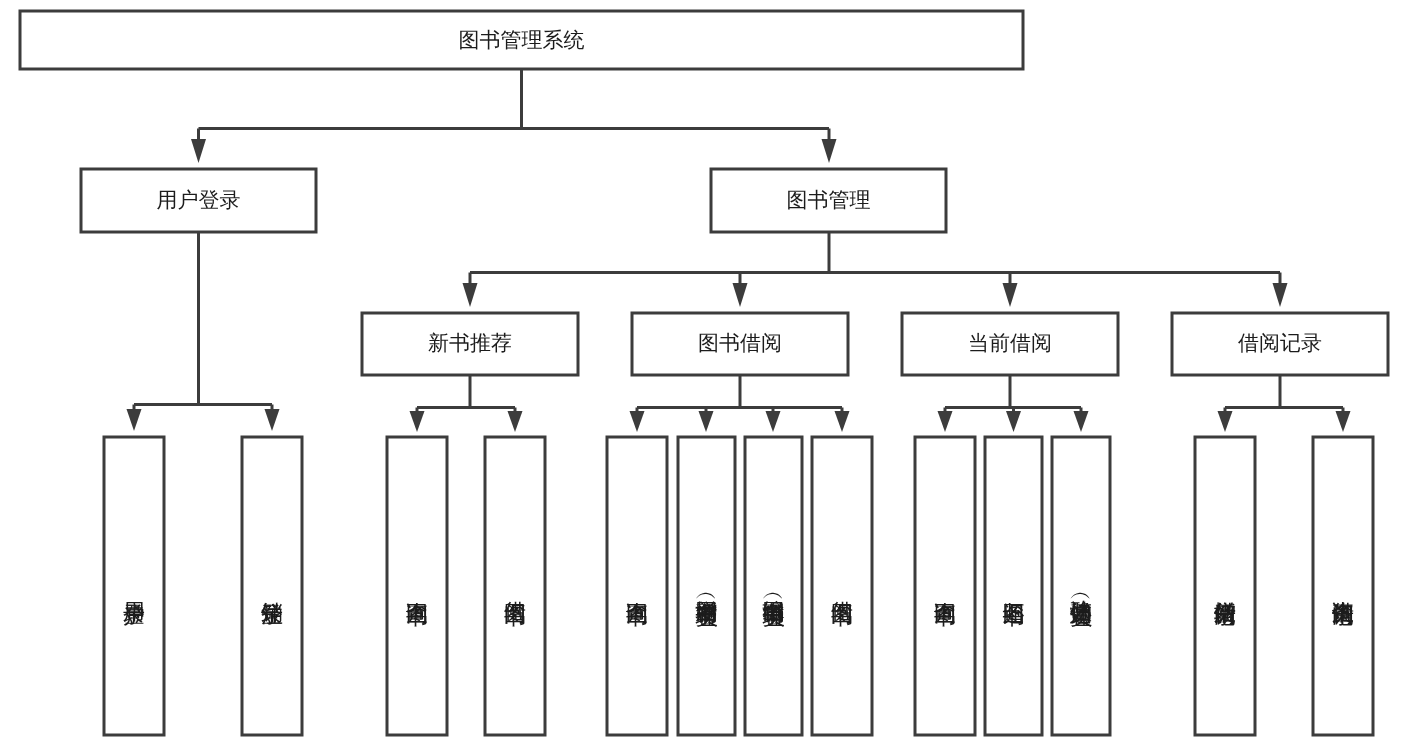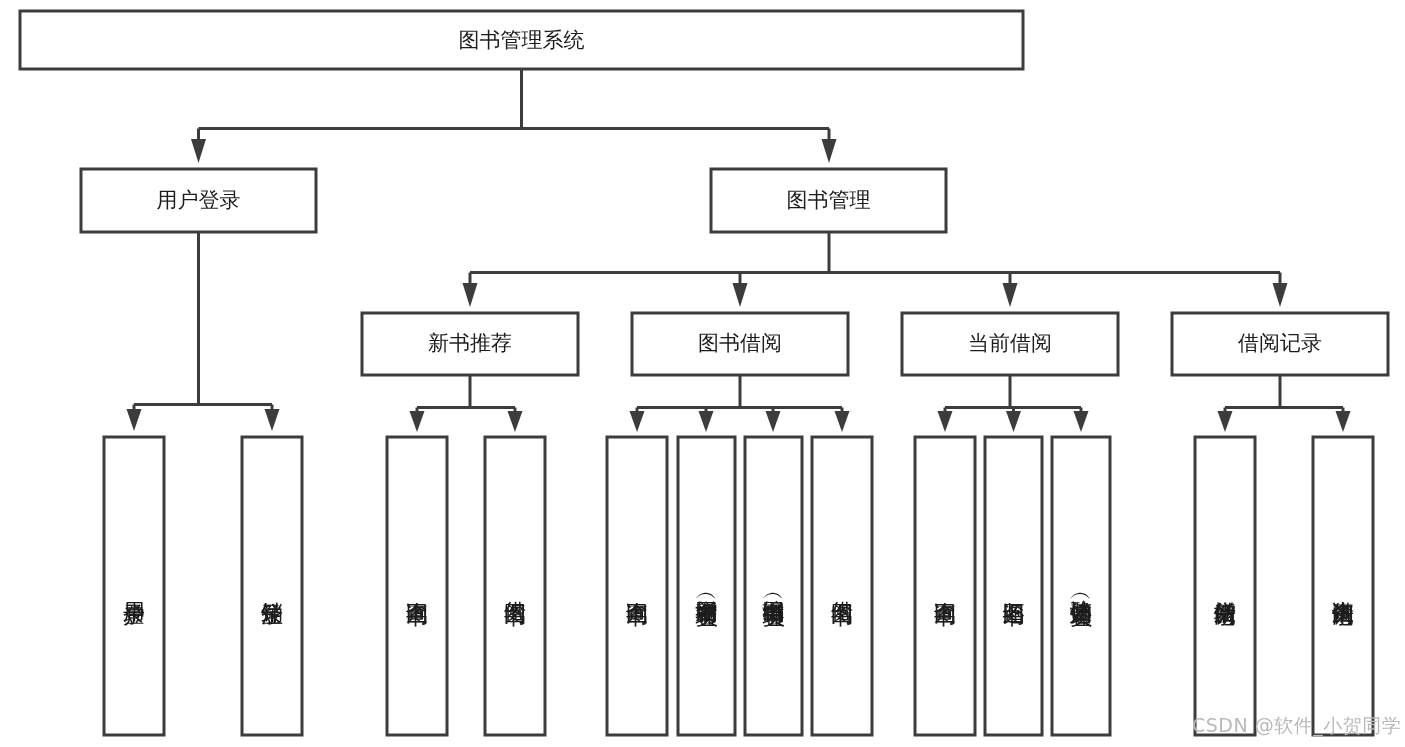--- a/index.html
+++ b/index.html
@@ -196,15 +196,14 @@
   <div class="node-label-v" style="left:607px; top:437px; width:60px; height:298px;">查询图书</div>
   <div class="node-label-v" style="left:678px; top:437px; width:57px; height:298px;">新增图书（管理员）</div>
   <div class="node-label-v" style="left:745px; top:437px; width:57px; height:298px;">编辑图书（管理员）</div>
   <div class="node-label-v" style="left:812px; top:437px; width:60px; height:298px;">借阅图书</div>
   <div class="node-label-v" style="left:915px; top:437px; width:60px; height:298px;">查询图书</div>
   <div class="node-label-v" style="left:985px; top:437px; width:57px; height:298px;">归还图书</div>
   <div class="node-label-v" style="left:1052px; top:437px; width:58px; height:298px;">确认归还（管理员）</div>
   <div class="node-label-v" style="left:1195px; top:437px; width:60px; height:298px;">新增借阅记录</div>
   <div class="node-label-v" style="left:1313px; top:437px; width:60px; height:298px;">查询借阅记录</div>
 
-  <div class="watermark" style="left:1192px; top:713px;">CSDN @软件_小贺同学</div>
 
 </div>
 
 </body></html>

